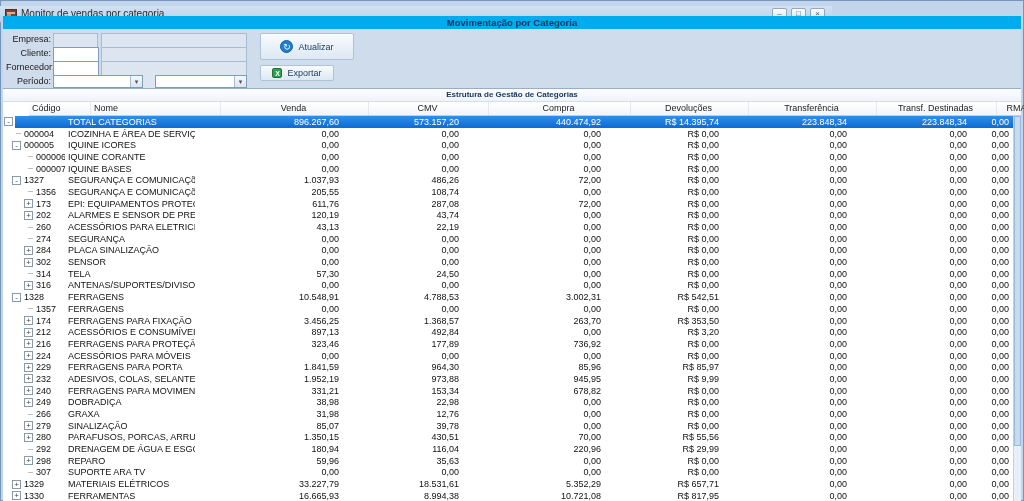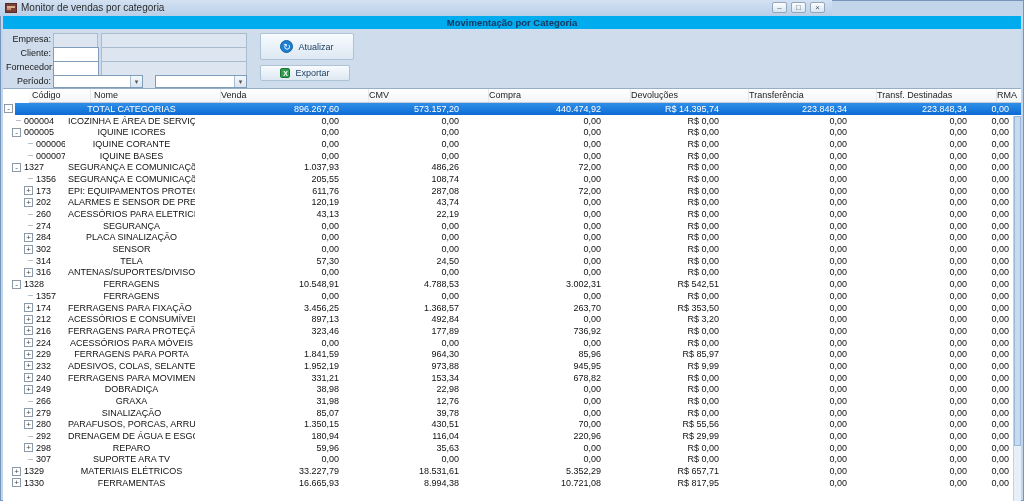--- a/index.html
+++ b/index.html
@@ -4,21 +4,21 @@
 <style>
   * { margin:0; padding:0; box-sizing:border-box; }
   html,body { width:1024px; height:501px; overflow:hidden; }
   body {
     font-family:"Liberation Sans", sans-serif;
     background:#c3d5ea;
     position:relative;
     box-shadow: inset 0 0 0 1px #7596ba;
   }
   
-  .titlebar { position:absolute; top:0; left:0; width:832px; height:16px;
+  .titlebar { position:absolute; top:6px; left:0; width:832px; height:16px;
     background:linear-gradient(#d3e1f2,#b9cfe8); }
   .app-icon { position:absolute; left:5px; top:3px; width:12px; height:10px;
     background:#7a4038; border:1px solid #5a2c26; }
   .app-icon::before { content:""; position:absolute; left:1px; right:1px; top:2px; height:2px; background:#d8b08c; }
   .app-icon::after { content:""; position:absolute; left:1px; right:5px; bottom:2px; height:2px; background:#c89070; }
   .title-text { position:absolute; left:21px; top:2px; font-size:10px; color:#2b2b2b; }
   .caption-buttons { position:absolute; right:7px; top:2px; display:flex; gap:4px; }
   .cap-btn { width:15px; height:11px; border:1px solid #93a7bc; border-radius:2px;
     background:linear-gradient(#fdfeff,#d9e4f1); color:#4a5a6a; font-size:8px;
     line-height:9px; text-align:center; cursor:default; }
@@ -47,32 +47,32 @@
   .table { position:absolute; top:88px; left:3px; width:1018px; height:413px;
     background:#fff; border-top:1px solid #96aec8; }
   .group-header { height:13px; background:linear-gradient(#fdfeff,#eef3f9);
     border-bottom:1px solid #d5dde6; font-size:8px; font-weight:bold; color:#17365d;
     text-align:center; line-height:12px; }
   .col-header { display:flex; height:14px; background:linear-gradient(#ffffff,#f2f5f9);
     border-bottom:1px solid #c8cdd4;margin-left:26px; }
   .col-header .hcell { font-size:9px; color:#222; line-height:13px;
     border-right:1px solid #e4e7ec; overflow:hidden; white-space:nowrap; }
   .hcell.left { text-align:left; padding-left:3px; }
-  .hcell.right { text-align:left; padding-right:2px; }
+  .hcell.right { text-align:center; padding-right:2px; }
   .c0{width:62px;flex:none} .c1{width:130px;flex:none} .c2{width:148px;flex:none}
   .c3{width:120px;flex:none} .c4{width:142px;flex:none} .c5{width:118px;flex:none}
   .c6{width:128px;flex:none} .c7{width:120px;flex:none} .c8{width:42px;flex:none}
   #rows { position:relative; height:386px; overflow:hidden; }
   .row { display:flex; height:11.7px; align-items:center; position:relative;
     font-size:9px; color:#111; white-space:nowrap; }
   .row.selected { background:linear-gradient(#2f8fe8,#0c6bd4); color:#fff; }
   .row.selected::before { content:""; position:absolute; left:0; top:0; bottom:0; width:12px; background:#fff; }
   .cell { overflow:hidden; white-space:nowrap; position:relative; }
   .cell.num { text-align:right; padding-right:4px; }
-  .cell.txt { text-align:center; padding-left:3px; }
+  .cell.txt { text-align:left; padding-left:3px; }
   .cell-codigo { display:flex; align-items:center; }
   .expander { width:9px; height:9px; flex:none; border:1px solid #8a9aa8; background:#fff;
     color:#444; font-size:8px; line-height:7px; text-align:center; }
   .expander.L0{margin-left:1px} .expander.L1{margin-left:9px} .expander.L2{margin-left:21px}
   .branch { width:5px; height:1px; flex:none; background:#b4c0cc; }
   .branch.L1{margin-left:13px} .branch.L2{margin-left:25px}
   .code { margin-left:3px; }
   
   .vscroll { position:absolute; right:0; top:27px; bottom:0; width:8px;
     background:#e7f0f9; border-left:1px solid #c2d2e2; }
@@ -112,27 +112,28 @@
     <span class="arrow-btn">▾</span>
   </span>
   <span class="combo" style="left:152px;top:46px;width:92px;">
     <span class="arrow-btn">▾</span>
   </span>
 
   <div class="btn" style="left:257px;top:4px;width:94px;height:27px;">
     <span class="icon-refresh">↻</span>
     <span>Atualizar</span>
   </div>
-  <div class="btn" style="left:257px;top:36px;width:90px;height:16px;">
+  <div class="btn" style="left:257px;top:36px;width:74px;height:16px;">
     <span class="icon-excel">X</span>
     <span>Exportar</span>
   </div>
 </div>
 
 <div class="table">
+  <div class="group-header">Estrutura de Gestão de Categorias</div>
   <div class="col-header">
     <div class="hcell c0 left">Código</div>
     <div class="hcell c1 left">Nome</div>
     <div class="hcell c2 right">Venda</div>
     <div class="hcell c3 right">CMV</div>
     <div class="hcell c4 right">Compra</div>
     <div class="hcell c5 right">Devoluções</div>
     <div class="hcell c6 right">Transferência</div>
     <div class="hcell c7 right">Transf. Destinadas</div>
     <div class="hcell c8 right">RMA</div>

